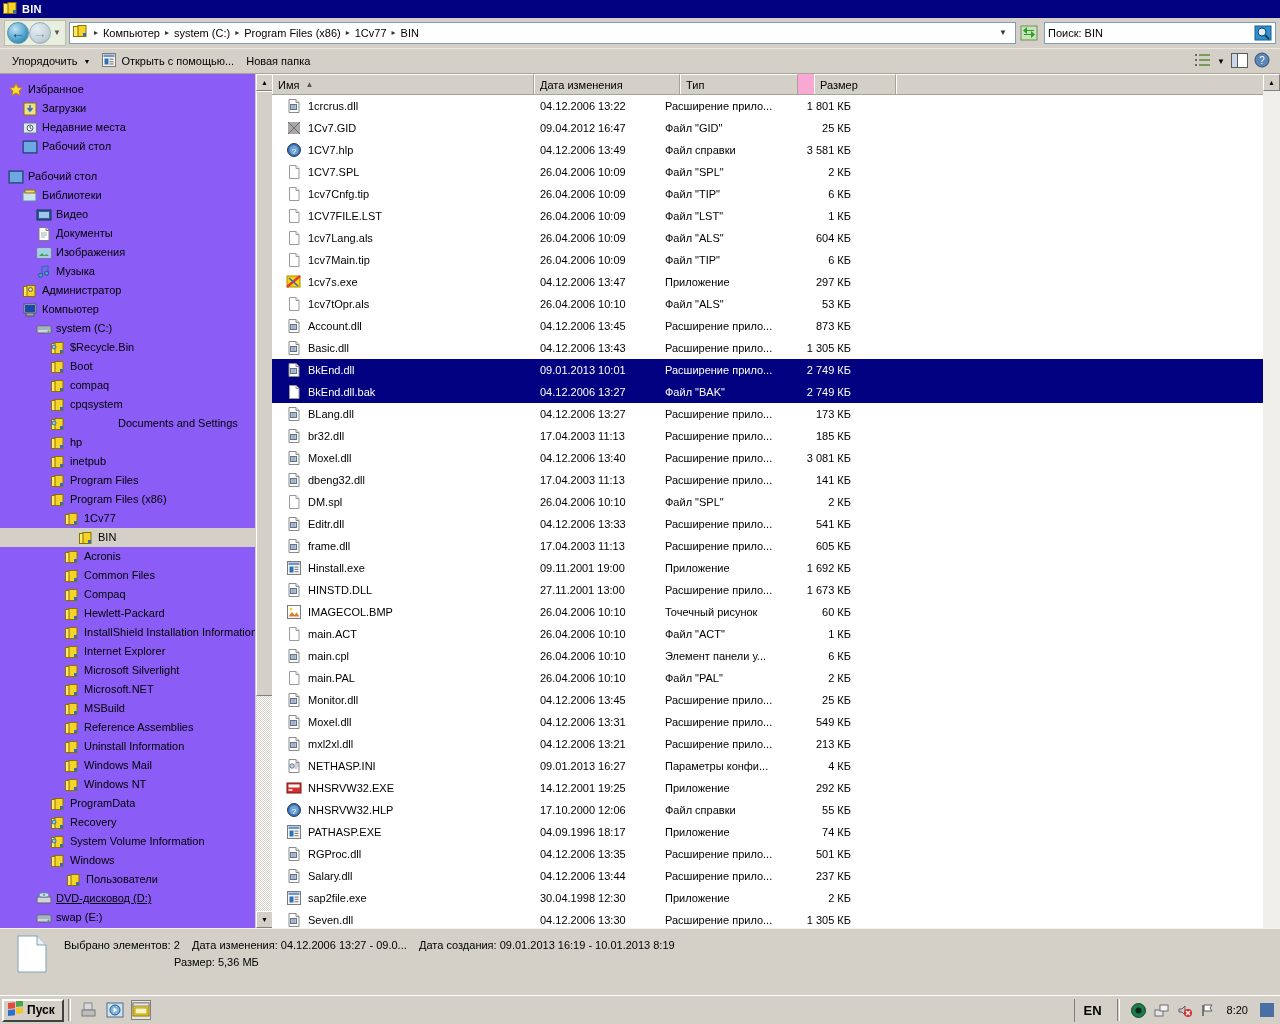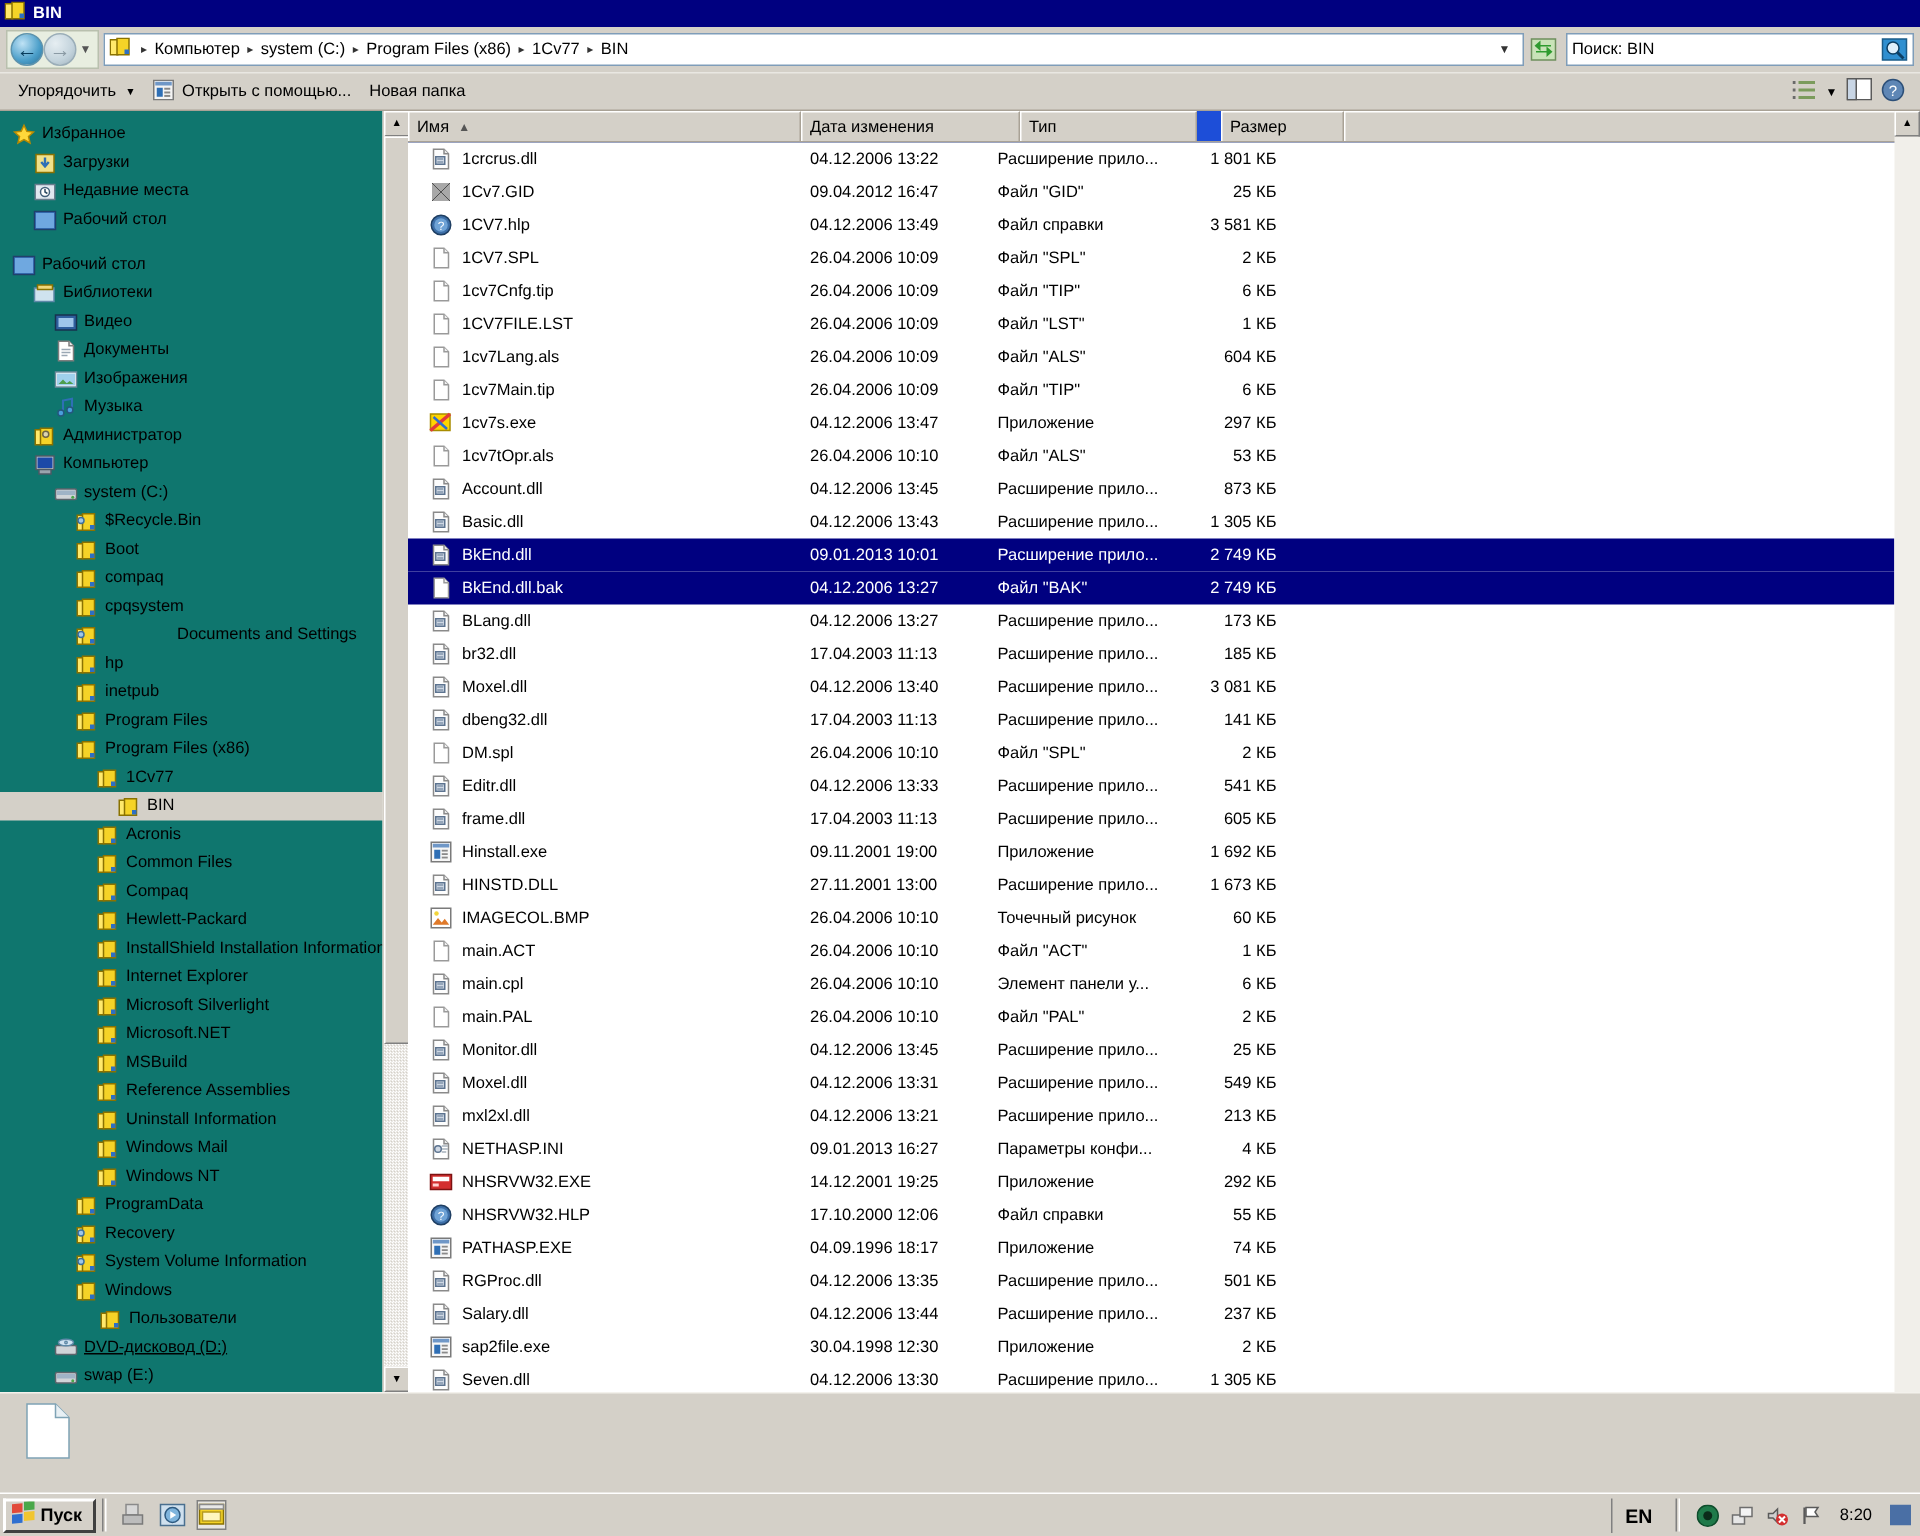--- a/index.html
+++ b/index.html
@@ -74,21 +74,21 @@
   .tbitem { display:flex; align-items:center; height: 22px; padding: 0 6px; font-size: 11px; color:#000; white-space:nowrap;}
   .tbcaret { font-size: 7px; margin-left: 6px; }
   .tbspacer { flex: 1; }
   .tbright { display:flex; align-items:center; gap: 6px; padding-right: 4px;}
 
   
   #main { display: flex; height: 854px; background: #d4d0c8; }
 
   
   #sidebar {
-    width: 272px; background: #0f766e;
+    width: 272px; background: #8b5cf6;
     position: relative; overflow: hidden;
     border-right: 0;
   }
   .tree { padding-top: 6px; }
   .trow {
     display: flex; align-items: center; height: 19px;
     font-size: 11px; color: #000; white-space: nowrap;
   }
   .trow.selected { background: #d4d0c8; }
   .trow .ico { width: 16px; height: 16px; margin-right: 4px; flex: none;
@@ -105,21 +105,21 @@
     display:flex; align-items:center; justify-content:center; font-size: 7px; color:#000;}
   .sbthumb { position:absolute; left:0; width: 17px; background:#d4d0c8;
     border: 1px solid #fff; border-right-color:#808080; border-bottom-color:#808080;}
   .sbtrack-hatch { position:absolute; left:0; width:17px;
     background-image: repeating-conic-gradient(#d4d0c8 0% 25%, #ffffff 0% 50%);
     background-size: 2px 2px; }
 
   
   #listpane { flex: 1; background: #ffffff; position: relative; overflow: hidden; }
   #colhdr {
-    display: flex; height: 21px; background: #1d4ed8;
+    display: flex; height: 21px; background: #f9a8d4;
     border-bottom: 1px solid #a9a296;
   }
   .col {
     border-right: 1px solid #a9a296;
     border-top: 1px solid #ffffff; border-left: 1px solid #ffffff;
     display: flex; align-items: center; padding: 0 5px;
     font-size: 11px; color: #000; background: #d4d0c8;
   }
   .col.name { width: 262px; }
   .col.date { width: 146px; }
@@ -1358,20 +1358,32 @@
     </div>
   </div>
 </div>
 
 <div id="details">
   <div class="det-icon">
     <svg width="30" height="38" viewBox="0 0 30 38">
         <path d="M1 1 h19 l9 9 v27 h-28z" fill="#ffffff" stroke="#7fa3b5"></path>
         <path d="M20 1 v9 h9" fill="#e8f0f4" stroke="#7fa3b5"></path>
       </svg>
+  </div>
+  <div class="det-text">
+    <div>
+      <span class="det-part">Выбрано элементов: 2</span>
+      &nbsp;&nbsp;
+      <span class="det-part">Дата изменения: 04.12.2006 13:27 - 09.0...</span>
+      &nbsp;&nbsp;
+      <span class="det-part">Дата создания: 09.01.2013 16:19 - 10.01.2013 8:19</span>
+    </div>
+    <div class="det-line2">
+      <span class="det-part">Размер: 5,36 МБ</span>
+    </div>
   </div>
 </div>
 
 <div id="taskbar">
   <div id="startbtn">
     <span>
       <svg width="17" height="16" viewBox="0 0 17 16">
           <rect x="1" y="2" width="7" height="6" fill="#e24a3a" transform="skewY(-6)"></rect>
           <rect x="9" y="1" width="7" height="6" fill="#4aa84a" transform="skewY(-6)"></rect>
           <rect x="1" y="9" width="7" height="6" fill="#2f6fd0" transform="skewY(-6)"></rect>

